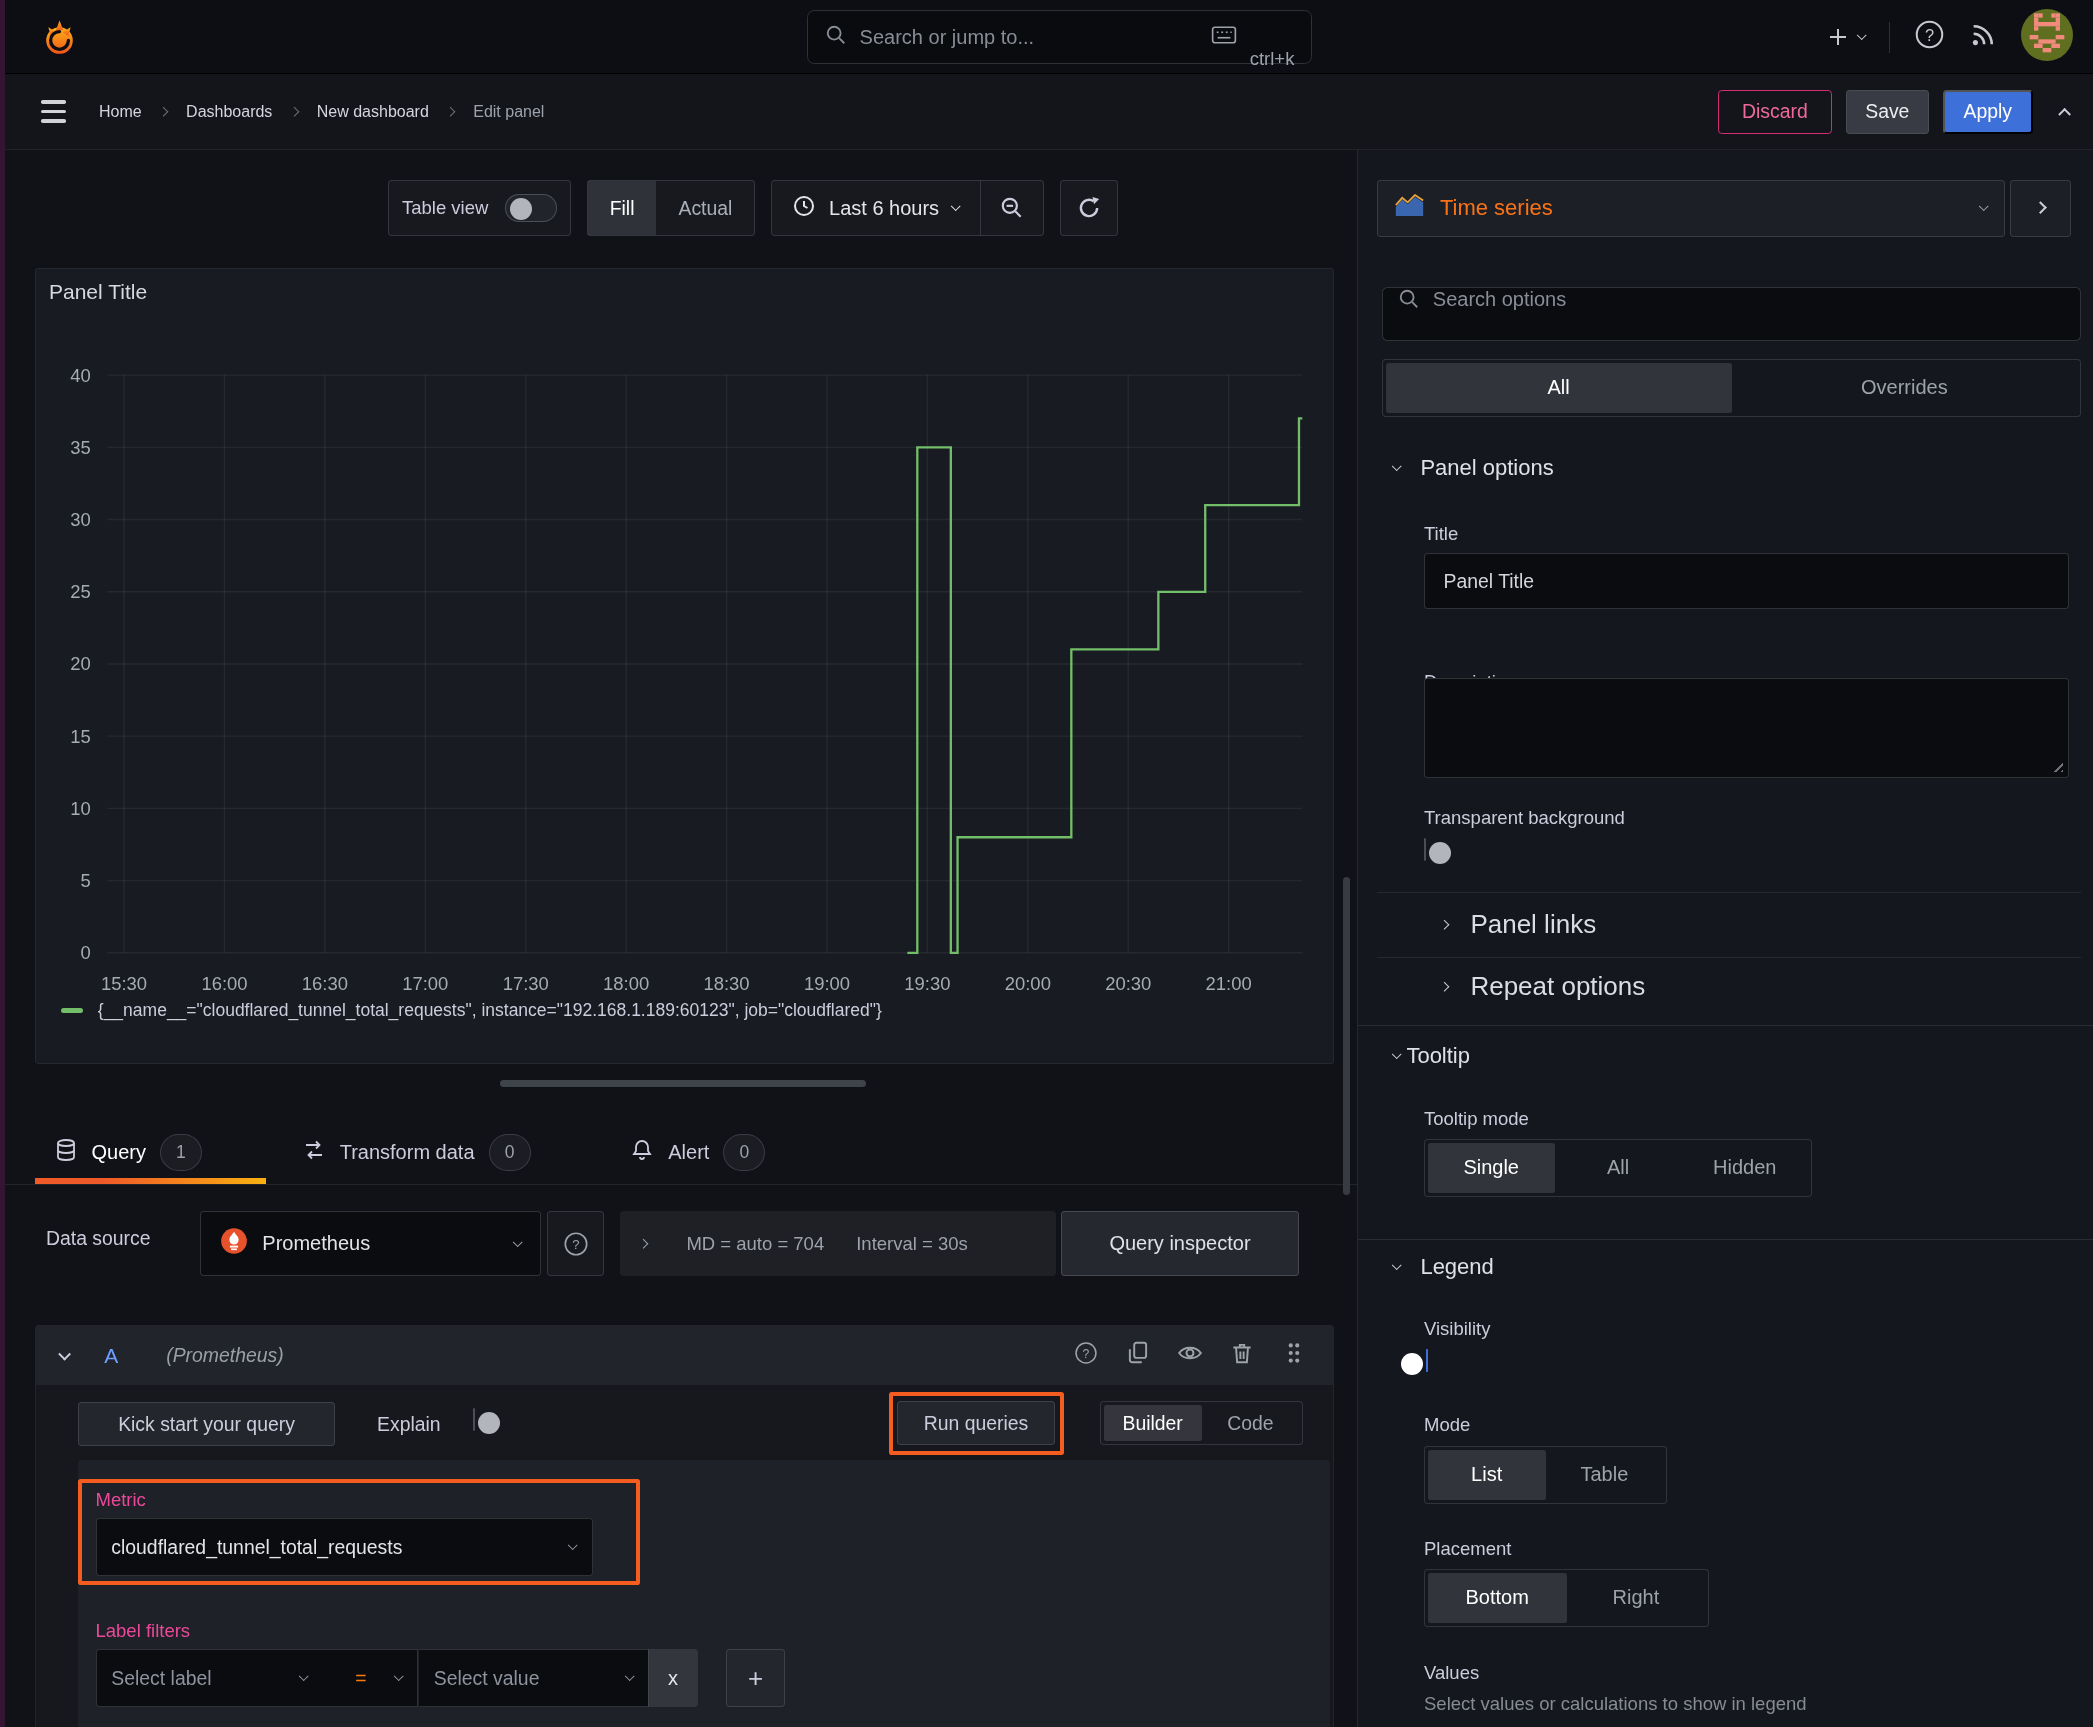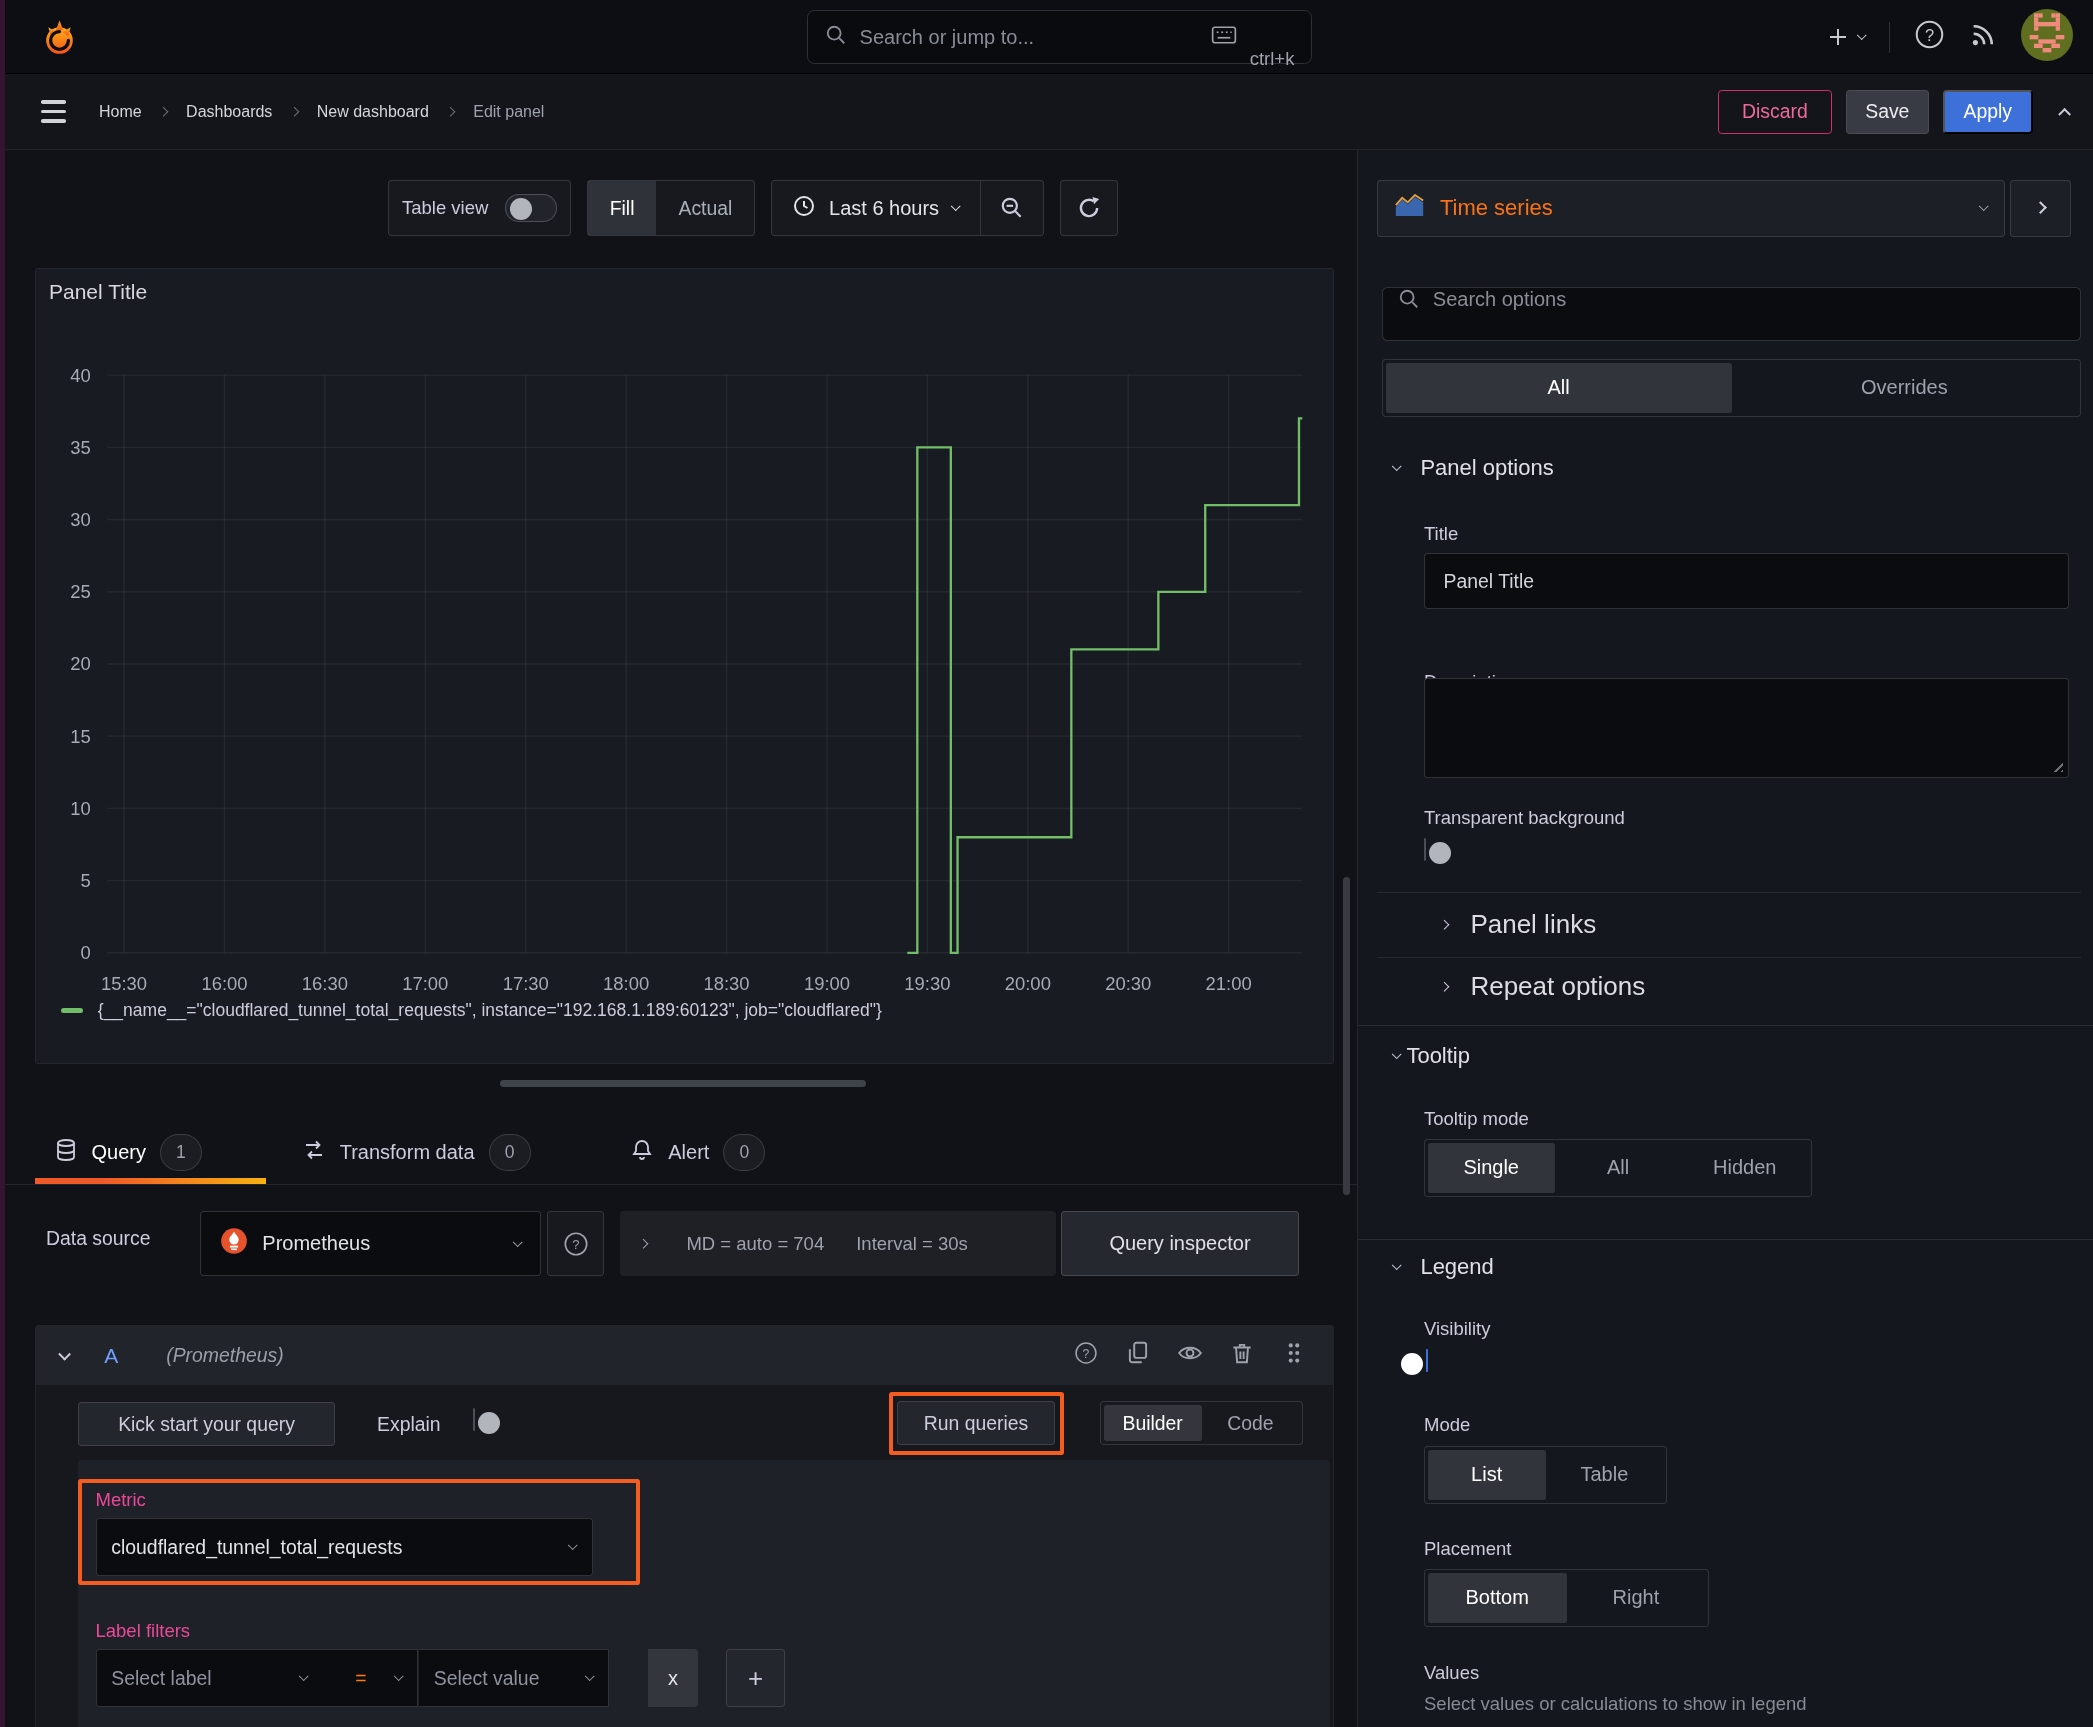--- a/index.html
+++ b/index.html
@@ -459,21 +459,21 @@
 
     <div class="abs field-label" style="left:17.5px;top:160px;">Label filters</div>
     <div class="abs select-box" style="left:17.5px;top:189px;width:228px;height:58px;border-radius:3.7px 0 0 3.7px;">
       <span class="val">Select label</span>
       <i class="chev sm down"></i>
     </div>
     <div class="abs select-box" style="left:245px;top:189px;width:95px;height:58px;border-radius:0;border-left:none;">
       <span class="val" style="color:#ff780a;text-align:center;">=</span>
       <i class="chev sm down"></i>
     </div>
-    <div class="abs select-box" style="left:341px;top:189px;width:190px;height:58px;border-radius:0;border-left:none;">
+    <div class="abs select-box" style="left:341px;top:189px;width:230px;height:58px;border-radius:0;border-left:none;">
       <span class="val">Select value</span>
       <i class="chev sm down"></i>
     </div>
     <div class="abs" style="left:570px;top:189px;width:50px;height:58px;background:rgba(204,204,220,0.12);border-radius:0 3.7px 3.7px 0;display:flex;align-items:center;justify-content:center;font-size:20px;color:#e4e5e9;cursor:pointer;">
       <span>x</span>
     </div>
     <div class="abs btn-sec" style="left:648px;top:189px;width:59px;height:58px;font-size:26px;">
       <span>+</span>
     </div>
   </div>

